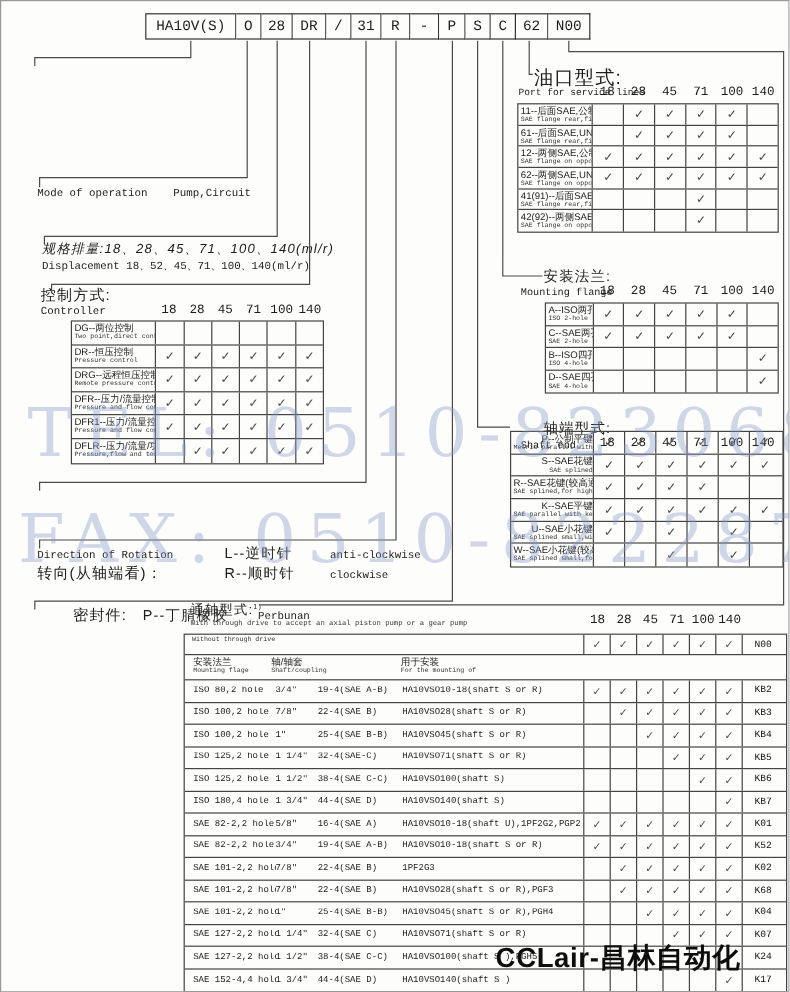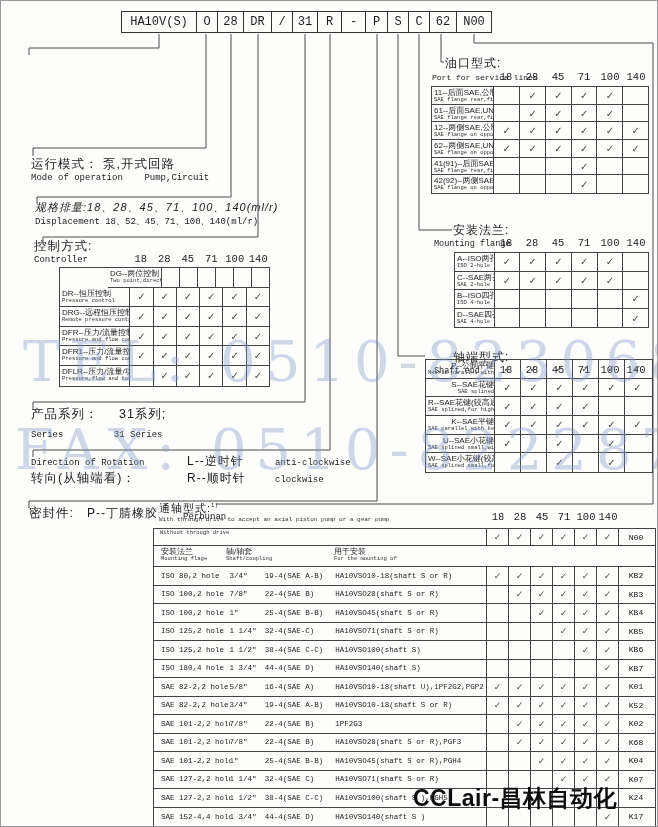--- a/index.html
+++ b/index.html
@@ -80,41 +80,40 @@
       <div class="code-box" style="width: 24px;">-</div>
       <div class="code-box" style="width: 22px;">P</div>
       <div class="code-box" style="width: 21px;">S</div>
       <div class="code-box" style="width: 21px;">C</div>
       <div class="code-box" style="width: 27px;">62</div>
       <div class="code-box" style="width: 35px;">N00</div>
     </div>
 
 
   <div class="abs" style="left:30px;top:155px;">
-    <div class="t-cn">运行模式： 泵,开式回路</div>
     <div class="t-en" style="white-space:pre;">Mode of operation    Pump,Circuit</div>
   </div>
 
   <div class="abs" style="left:34px;top:199px;">
     <div class="t-cn" style="font-size:11px;font-style:italic;">规格排量:18、28、45、71、100、140(ml/r)</div>
     <div class="t-en">Displacement 18、52、45、71、100、140(ml/r)</div>
   </div>
 
   <div class="abs sec-title" style="left:33px;top:237px;">控制方式:</div>
   <div class="abs t-en" style="left:33px;top:254px;">Controller</div>
   <div class="nums" id="nums-controller" style="left:128px;top:252px;">
       <span style="width: 23.5px;">18</span>
       <span style="width: 23.5px;">28</span>
       <span style="width: 23.5px;">45</span>
       <span style="width: 23.5px;">71</span>
       <span style="width: 23.5px;">100</span>
       <span style="width: 23.5px;">140</span>
     </div>
   <div class="ctbl" id="tbl-controller" style="left:58px;top:266px;width:211px;">
-      <div class="crow" style="height: 19.6px; margin-left: 48px;">
+      <div class="crow" style="height: 19.6px;">
         <div class="clabel" style="width: 70px;">
           <span class="l1 cn">DG--两位控制</span>
           <span class="l2">Two point,direct control</span>
         </div>
         <div class="ccell" style="width: 23.5px;"></div>
         <div class="ccell" style="width: 23.5px;"></div>
         <div class="ccell" style="width: 23.5px;"></div>
         <div class="ccell" style="width: 23.5px;"></div>
         <div class="ccell" style="width: 23.5px;"></div>
         <div class="ccell" style="width: 23.5px;"></div>
@@ -174,49 +173,43 @@
         </div>
         <div class="ccell" style="width: 23.5px;"></div>
         <div class="ccell" style="width: 23.5px;">✓</div>
         <div class="ccell" style="width: 23.5px;">✓</div>
         <div class="ccell" style="width: 23.5px;">✓</div>
         <div class="ccell" style="width: 23.5px;">✓</div>
         <div class="ccell" style="width: 23.5px;">✓</div>
       </div>
     </div>
 
-  <div class="abs" style="left:30px;top:403px;">
-    <div><span class="t-cn">产品系列：</span>
-         <span class="t-cn" style="margin-left:16px;">31系列;</span></div>
-    <div><span class="t-en">Series</span>
-         <span class="t-en" style="margin-left:46px;">31 Series</span></div>
-  </div>
 
   <div class="abs" style="left:30px;top:450px;">
     <div style="display:flex;align-items:baseline;margin-top:2px;">
       <span class="t-en" style="width:156px;">Direction of Rotation</span>
       <span class="t-cn" style="width:88px;font-size:12px;">L--逆时针</span>
       <span class="t-en">anti-clockwise</span>
     </div>
     <div style="display:flex;align-items:baseline;">
       <span class="t-cn" style="width:156px;">转向(从轴端看)：</span>
       <span class="t-cn" style="width:88px;font-size:12px;">R--顺时针</span>
       <span class="t-en">clockwise</span>
     </div>
   </div>
 
   <div class="abs" style="left:28px;top:504px;">
-    <div style="display:flex;align-items:flex-end;">
+    <div style="display:flex;align-items:center;margin-left:32px;">
       <span class="t-cn" style="width:58px;">密封件:</span>
       <span class="t-cn" style="width:96px;font-size:12px;">P--丁腈橡胶</span>
       <span class="t-en">Perbunan</span>
     </div>
   </div>
 
-  <div class="abs sec-title" style="left:444px;top:54px;font-size:12px;">油口型式:</div>
+  <div class="abs sec-title" style="left:444px;top:54px;font-size:16px;">油口型式:</div>
   <div class="abs" style="left:431px;top:72px;font:8px 'Liberation Mono',monospace;">Port for service lines</div>
   <div class="nums" id="nums-ports" style="left:492px;top:70px;">
       <span style="width: 26px;">18</span>
       <span style="width: 26px;">28</span>
       <span style="width: 26px;">45</span>
       <span style="width: 26px;">71</span>
       <span style="width: 26px;">100</span>
       <span style="width: 26px;">140</span>
     </div>
   <div class="ctbl" id="tbl-ports" style="left:430px;top:85px;width:218px;">

